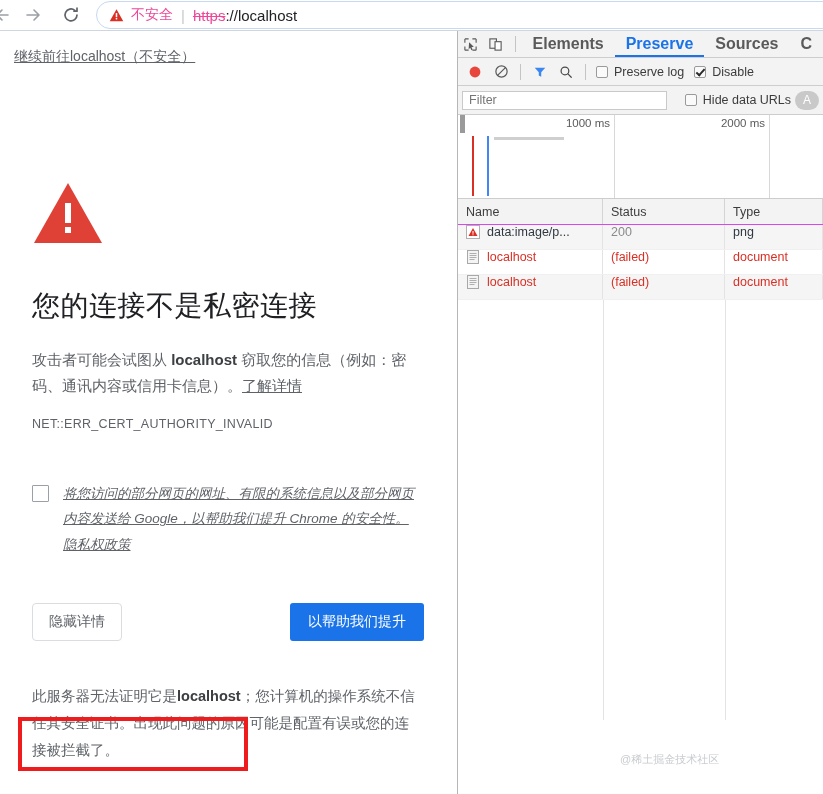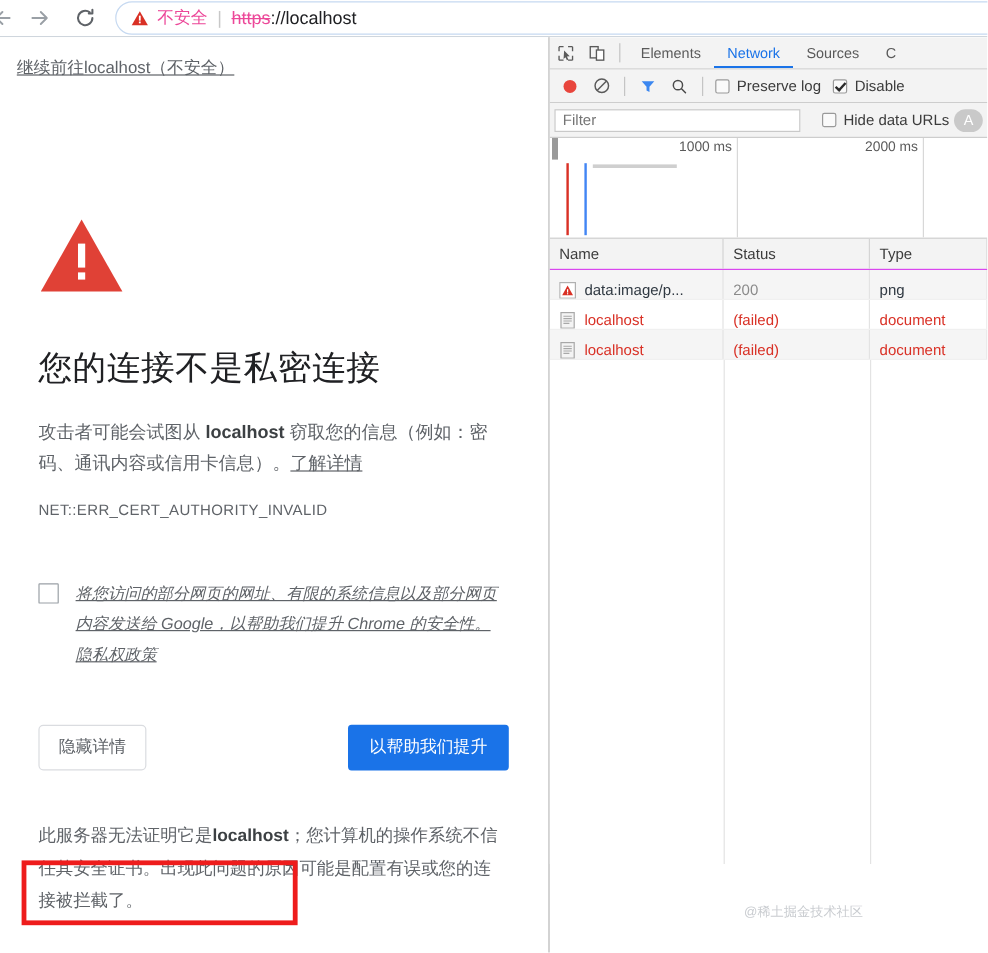--- a/index.html
+++ b/index.html
@@ -220,24 +220,25 @@
   }
   .dt-vsep {
     width: 1px; height: 16px;
     background: #c4c4c4;
     margin: 0 6px;
   }
   .dt-tab {
     padding: 0 11px;
     height: 26px;
     line-height: 26px;
-    font-size: 12px;
+    font-size: 16px;
     color: #5a5a5a;
     cursor: pointer;
     white-space: nowrap;
+    font-weight: bold;
   }
   .dt-tab.active {
     color: #1a73e8;
     box-shadow: inset 0 -2px 0 #1a73e8;
   }
   .dt-toolbar {
     height: 28px;
     background: #f3f3f3;
     border-bottom: 1px solid #cdcdcd;
     display: flex;
@@ -373,21 +374,21 @@
     font-size: 12.5px;
     box-sizing: border-box;
     border-bottom: 1px solid #f0f0f0;
   }
   .dt-row.odd { background: #f5f5f5; }
   .td {
     padding-left: 8px;
     box-sizing: border-box;
     height: 100%;
     display: flex;
-    align-items: flex-end;
+    align-items: flex-start;
     border-right: 1px solid #e3e3e3;
     overflow: hidden;
     white-space: nowrap;
   }
   .row-icon {
     width: 14px; height: 14px;
     flex: 0 0 auto;
     margin-right: 7px;
     display: flex; align-items: center; justify-content: center;
   }
@@ -498,21 +499,21 @@
         </svg>
       </div>
       <div class="dt-icon-btn">
         <svg width="15" height="15" viewBox="0 0 16 16" fill="none" stroke="#5a5a5a" stroke-width="1.2">
           <rect x="2" y="2" width="7" height="10"></rect>
           <rect x="7.5" y="5" width="6.5" height="9" fill="#ffffff"></rect>
         </svg>
       </div>
       <div class="dt-vsep"></div>
       <div class="dt-tab">Elements</div>
-      <div class="dt-tab active">Network</div>
+      <div class="dt-tab active">Preserve</div>
       <div class="dt-tab">Sources</div>
       <div class="dt-tab">C</div>
     </div>
 
     <div class="dt-toolbar">
       <div class="dt-icon-btn">
         <svg width="16" height="16" viewBox="0 0 16 16">
           <circle cx="8" cy="8" r="5.4" fill="#e8453c"></circle>
         </svg>
       </div>

